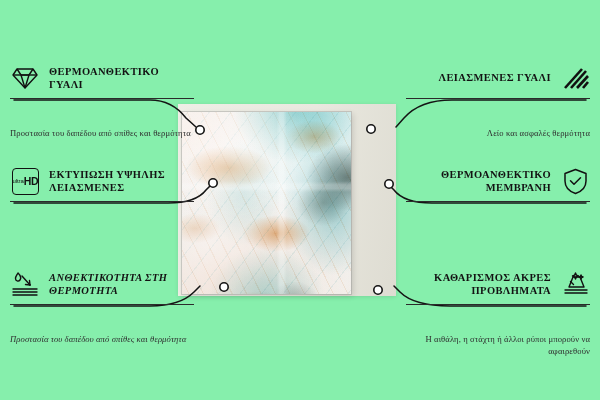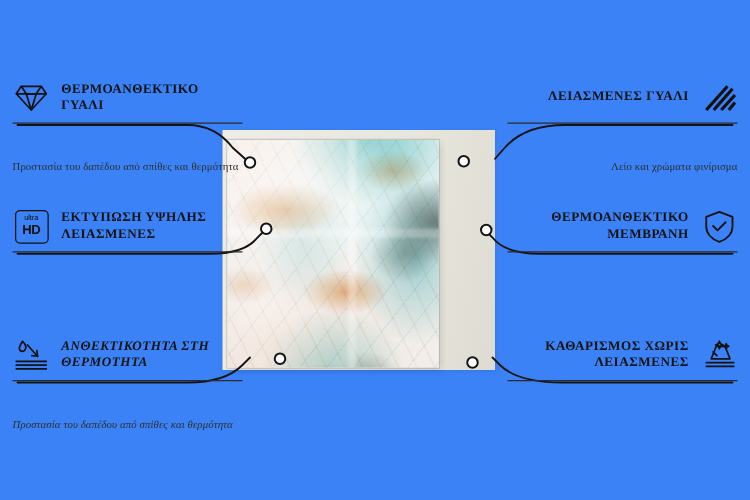--- a/index.html
+++ b/index.html
@@ -14,21 +14,21 @@
 
   body {
     font-family: "Liberation Serif", "DejaVu Serif", serif;
     color: #1a1a1a;
   }
 
   #stage {
     position: relative;
     width: 600px;
     height: 400px;
-    background: #3b82f6;
+    background: #86efac;
   }
 
   
   #product-area {
     position: absolute;
     left: 178px;
     top: 104px;
     width: 218px;
     height: 192px;
   }
@@ -191,23 +191,22 @@
     stroke: #141414;
     stroke-width: 1.6;
   }
 
   .ultrahd-badge {
     width: 27px;
     height: 27px;
     border: 1.6px solid #111;
     border-radius: 4px;
     display: flex;
-    flex-direction: column;
+    flex-direction: row;
     align-items: center;
-    justify-content: center;
     line-height: 1;
     font-family: "Liberation Sans", sans-serif;
   }
   .ultrahd-badge .u-top {
     font-size: 6px;
     letter-spacing: -0.1px;
     margin-bottom: 1px;
   }
   .ultrahd-badge .u-bot {
     font-size: 10.5px;
@@ -306,21 +305,21 @@
         <svg width="27" height="25" viewBox="0 0 27 25" fill="none" stroke="#111" stroke-width="2.6" stroke-linecap="butt">
           <path d="M3 22 L20 3"></path>
           <path d="M9 22 L24 5"></path>
           <path d="M15 22 L26 10"></path>
           <path d="M21 22 L26 16"></path>
         </svg>
       </span>
       <span class="f-title">ΛΕΙΑΣΜΕΝΕΣ ΓΥΑΛΙ</span>
     </div>
     <div class="f-rule"></div>
-    <div class="f-desc">Λείο και χρώματα φινίρισμα</div>
+    <div class="f-desc">Λείο και ασφαλές θερμότητα</div>
   </div>
 
   <div class="feature right" id="feat-4">
     <div class="f-head">
       <span class="f-icon">
         <svg width="25" height="27" viewBox="0 0 25 27" fill="none" stroke="#111" stroke-width="1.5" stroke-linecap="round" stroke-linejoin="round">
           <path d="M12.5 1.5 L23 5.5 V13 C23 19 18.5 23.5 12.5 25.5 C6.5 23.5 2 19 2 13 V5.5 Z"></path>
           <path d="M7.5 12.8 L11 16.3 L17.5 9.8"></path>
         </svg>
       </span>
@@ -334,18 +333,19 @@
       <span class="f-icon">
         <svg width="28" height="26" viewBox="0 0 28 26" fill="none" stroke="#111" stroke-width="1.4" stroke-linecap="round" stroke-linejoin="round">
           <path d="M8 16 L12 6 H19 L23 16 Z"></path>
           <path d="M4 19 H26"></path>
             <path d="M4 22 H26"></path>
           <path d="M9.5 10.5 L12.5 13.5"></path>
           <path d="M14.5 2 L15.4 4.1 L17.5 5 L15.4 5.9 L14.5 8 L13.6 5.9 L11.5 5 L13.6 4.1 Z"></path>
           <path d="M20 4 L20.6 5.4 L22 6 L20.6 6.6 L20 8 L19.4 6.6 L18 6 L19.4 5.4 Z"></path>
         </svg>
       </span>
-      <span class="f-title">ΚΑΘΑΡΙΣΜΟΣ ΧΩΡΙΣ ΛΕΙΑΣΜΕΝΕΣ</span>
-    </div>
-    <div class="f-rule"></div>
+      <span class="f-title">ΚΑΘΑΡΙΣΜΟΣ ΑΚΡΕΣ ΠΡΟΒΛΗΜΑΤΑ</span>
+    </div>
+    <div class="f-rule"></div>
+    <div class="f-desc">Η αιθάλη, η στάχτη ή άλλοι ρύποι μπορούν να αφαιρεθούν</div>
   </div>
 
 </div>
 
 </body></html>

